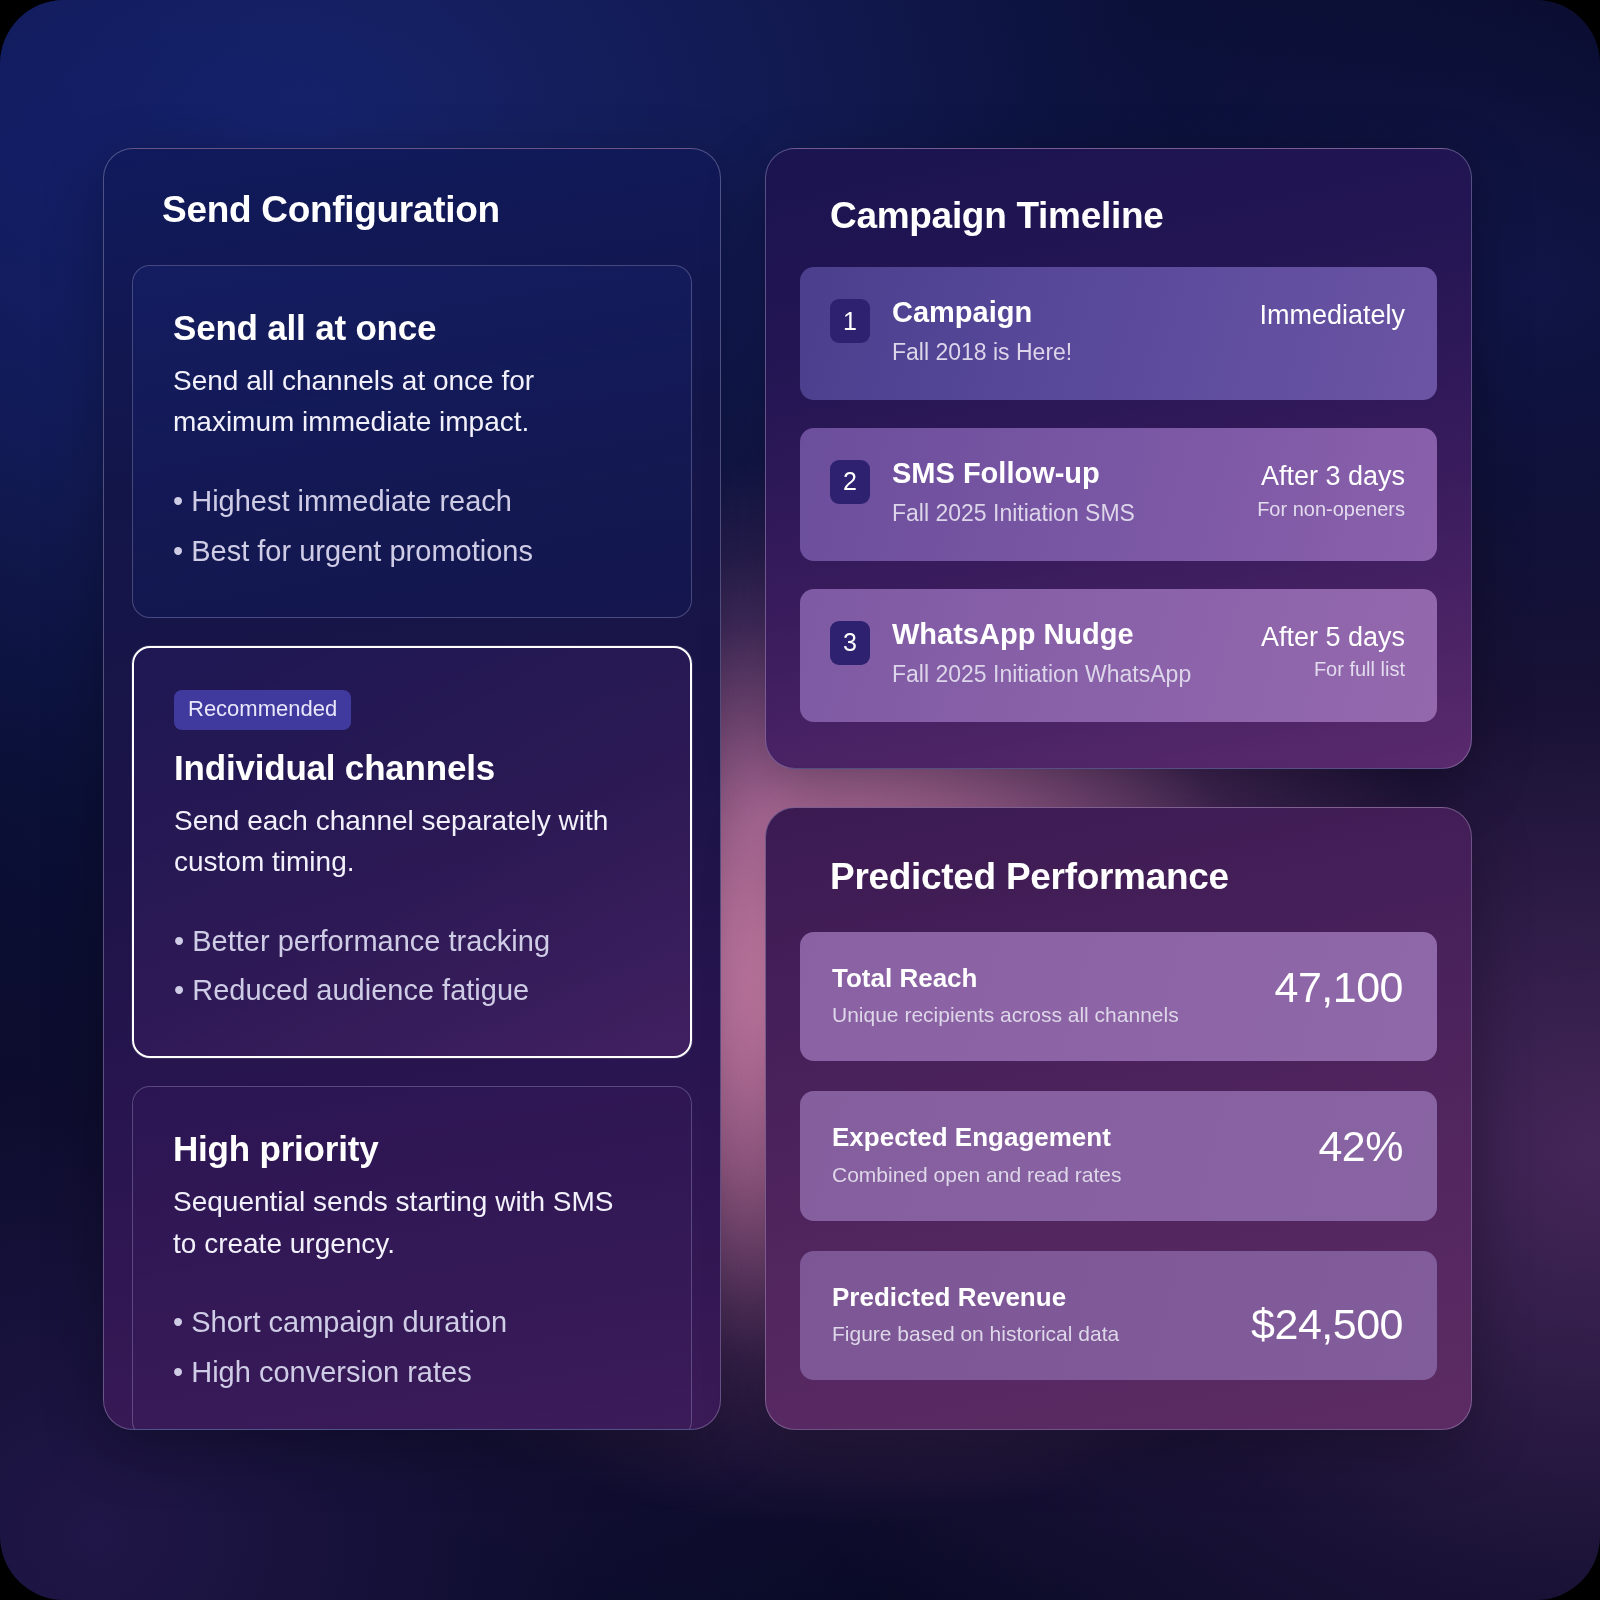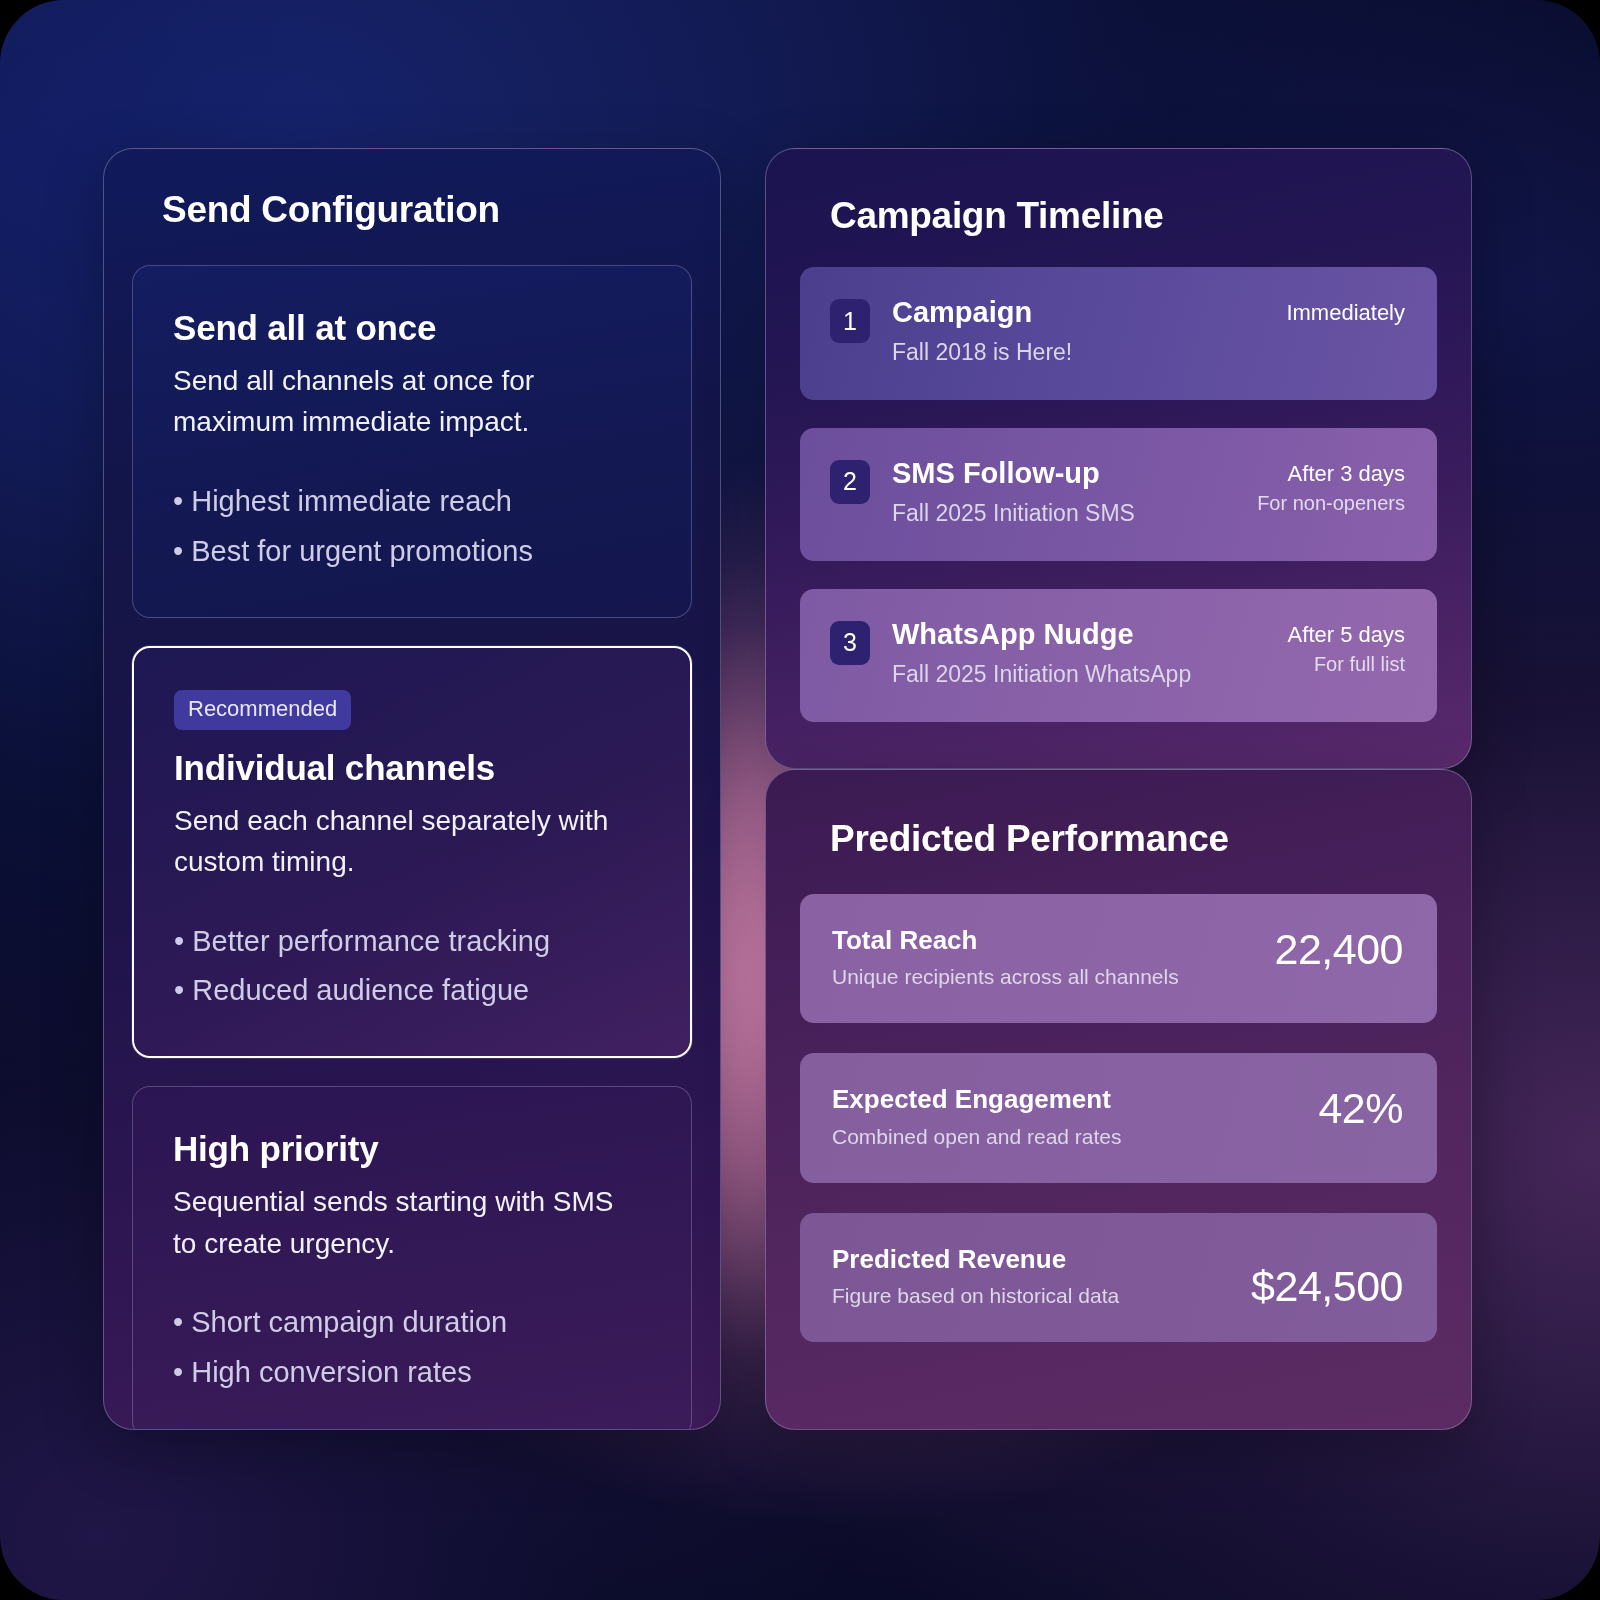--- a/index.html
+++ b/index.html
@@ -43,21 +43,21 @@
   .grid {
     position: absolute;
     inset: 0;
     display: flex;
     gap: 44px;
     padding: 148px 128px 170px 103px;
     box-sizing: border-box;
     z-index: 2;
   }
   .col-left { width: 618px; flex: 0 0 618px; display: flex; }
-  .col-right { flex: 1 1 auto; display: flex; flex-direction: column; }
+  .col-right { flex: 1 1 auto; display: flex; flex-direction: column; gap: 38px; }
 
   
   .panel {
     border-radius: 30px;
     border: 1px solid rgba(200,196,232,0.34);
     box-sizing: border-box;
     position: relative;
     overflow: hidden;
     box-shadow: 0 18px 60px rgba(0,0,0,0.28);
   }
@@ -159,21 +159,21 @@
     font-weight: 500;
     display: flex;
     align-items: center;
     justify-content: center;
     margin-top: 2px;
   }
   .tl-main { flex: 1 1 auto; padding-left: 22px; }
   .tl-title { color: #ffffff; font-size: 29px; font-weight: 700; line-height: 1.1; }
   .tl-sub { color: #ddd6ea; font-size: 23px; font-weight: 400; margin-top: 10px; }
   .tl-right { flex: 0 0 auto; text-align: right; padding-top: 4px; }
-  .tl-when { color: #ffffff; font-size: 22px; font-weight: 400; line-height: 1.1; }
+  .tl-when { color: #ffffff; font-size: 27px; font-weight: 400; line-height: 1.1; }
   .tl-note { color: #e2dbee; font-size: 20px; font-weight: 400; margin-top: 6px; }
 
   
   .metric-list { display: flex; flex-direction: column; gap: 30px; }
   .metric-row {
     border-radius: 14px;
     padding: 32px 34px 34px 32px;
     display: flex;
     align-items: flex-start;
     justify-content: space-between;
@@ -288,21 +288,21 @@
       <section class="panel panel-perf">
         <h2 class="panel-title">Predicted Performance</h2>
 
         <div class="metric-list">
 
           <div class="metric-row m1">
             <div class="metric-left">
               <div class="metric-label">Total Reach</div>
               <div class="metric-sub">Unique recipients across all channels</div>
             </div>
-            <div class="metric-value">22,400</div>
+            <div class="metric-value">47,100</div>
           </div>
 
           <div class="metric-row m2">
             <div class="metric-left">
               <div class="metric-label">Expected Engagement</div>
               <div class="metric-sub">Combined open and read rates</div>
             </div>
             <div class="metric-value">42%</div>
           </div>
 

